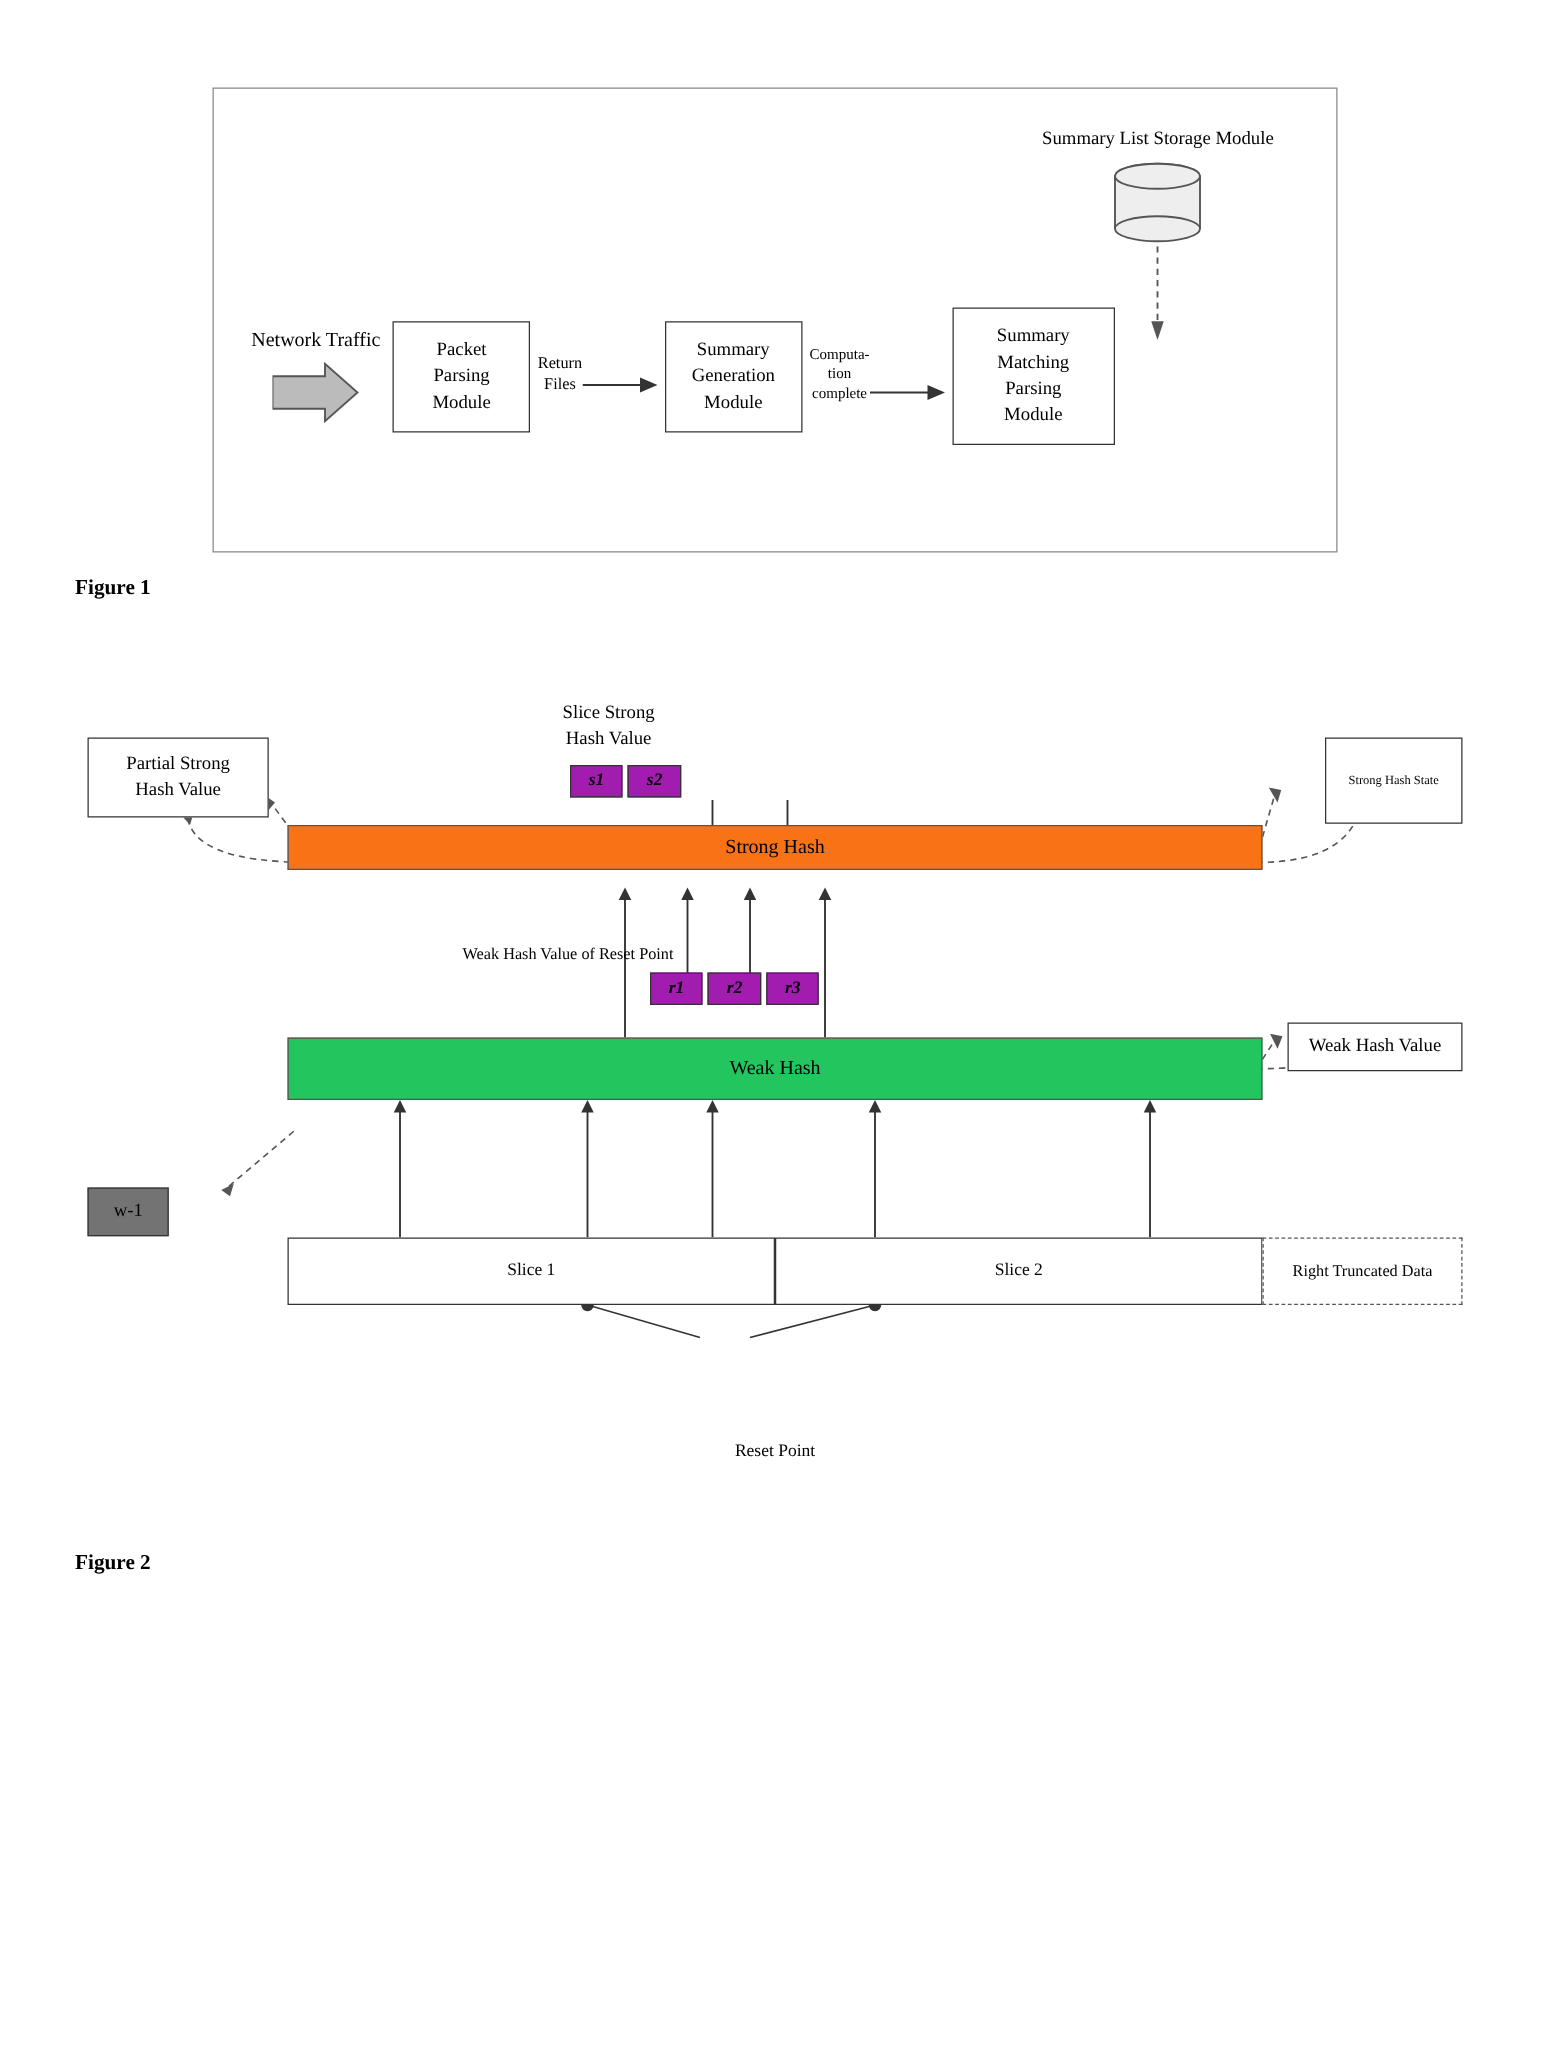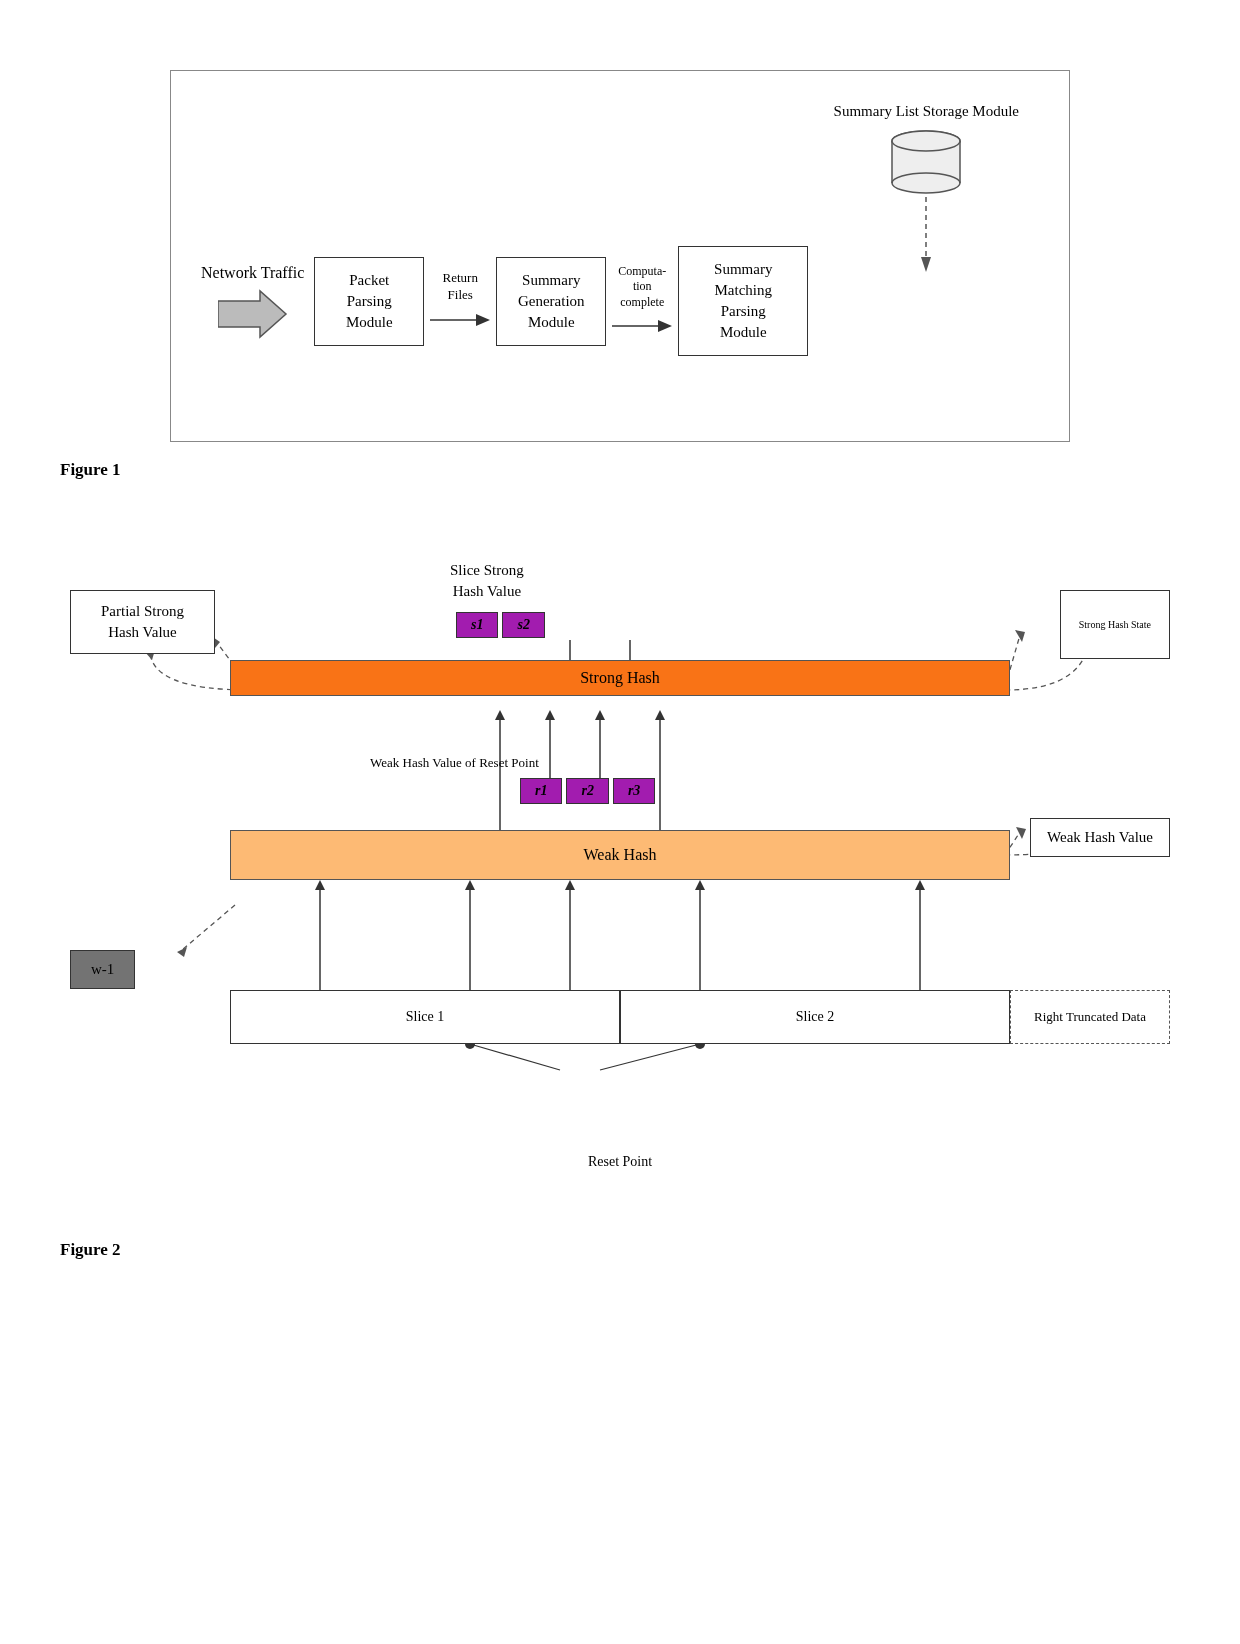--- a/index.html
+++ b/index.html
@@ -68,22 +68,22 @@
       min-width: 110px;
       min-height: 80px;
       display: flex;
       align-items: center;
       justify-content: center;
     }
 
     
     .arrow-right {
       display: flex;
-      flex-direction: column;
-      align-items: center;
+      flex-direction: row;
+      align-items: flex-end;
       justify-content: center;
       margin: 14px 6px;
       position: relative;
     }
     .arrow-label {
       font-size: 13px;
       text-align: center;
       line-height: 1.3;
       margin-bottom: 4px;
       white-space: nowrap;
@@ -183,21 +183,21 @@
       font-size: 16px;
     }
 
     
     .weak-hash-block {
       position: absolute;
       top: 270px;
       left: 160px;
       right: 160px;
       height: 50px;
-      background: #fdba74;
+      background: #22c55e;
       border: 1.5px solid #555;
       display: flex;
       align-items: center;
       justify-content: center;
       font-size: 16px;
     }
     .data-cell {
       border: 1.5px solid #333;
       display: flex;
       align-items: center;

